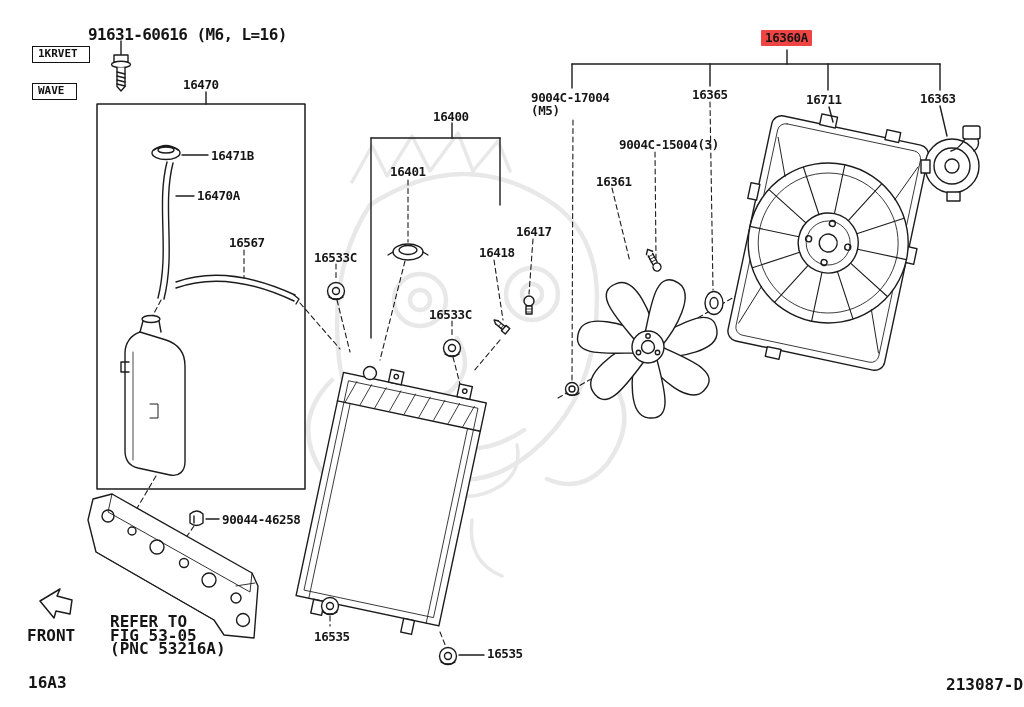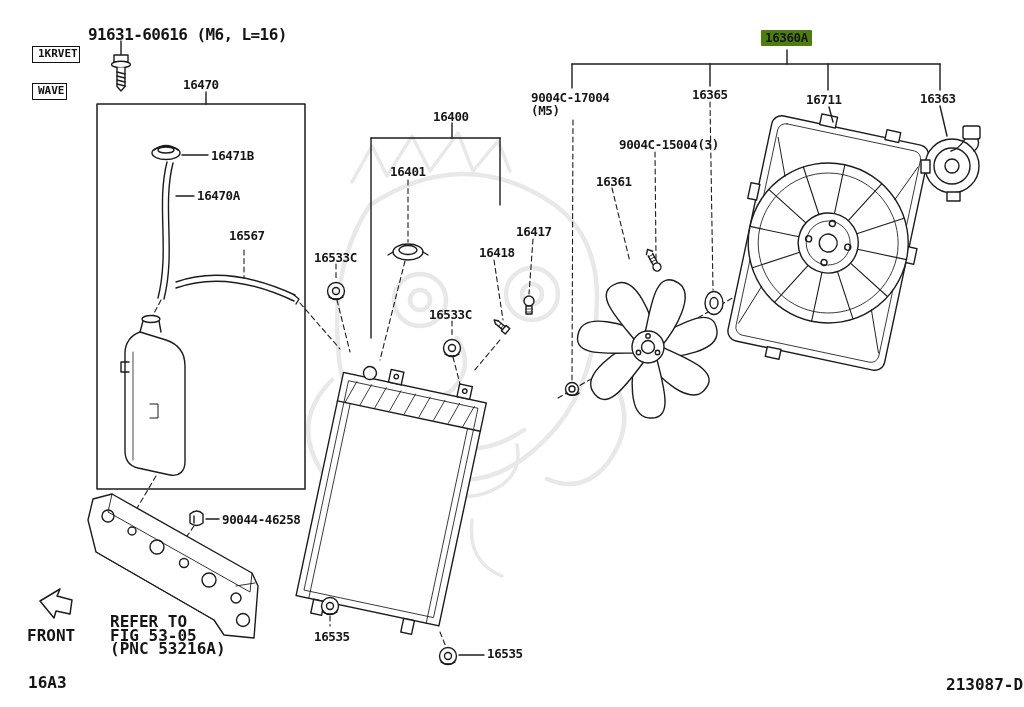--- a/index.html
+++ b/index.html
@@ -2,21 +2,21 @@
 <html><head>
 <meta charset="utf-8">
 <style>
   html,body{margin:0;padding:0;background:#ffffff;}
   #stage{position:relative;width:1024px;height:707px;background:#fff;overflow:hidden;
          font-family:"DejaVu Sans Mono", "Liberation Mono", monospace;}
   #stage svg{position:absolute;left:0;top:0;}
   .lbl{position:absolute;font-weight:bold;font-size:12.5px;letter-spacing:-0.4px;
        color:#151515;white-space:nowrap;line-height:13px;}
   .lbl.small{font-size:16px;letter-spacing:-0.6px;}
-  .stamp{position:absolute;border:1.6px solid #111;padding:1px 1px 2px 5px;
+  .stamp{position:absolute;border:1.6px solid #111;padding:1px 11px 2px 5px;
          font-weight:bold;font-size:11px;color:#111;background:#fff;line-height:12px;}
   .hl{padding:1px 4px 2px 4px;border-radius:1px;}
   .note{position:absolute;font-weight:bold;font-size:16px;line-height:13.5px;color:#151515;white-space:nowrap;}
   .center2{text-align:left;}
 </style>
 </head>
 <body>
 
 <div id="stage">
 
@@ -291,40 +291,40 @@
   </g>
 </svg>
 
 <div class="stamp" style="left:32px;top:46px">1KRVET</div>
 <div class="stamp" style="left:32px;top:83px">WAVE</div>
 
 <div class="lbl small" style="left:88px;top:28px">91631-60616 (M6, L=16)</div>
 <div class="lbl" style="left:183px;top:78px">16470</div>
 <div class="lbl" style="left:211px;top:149px">16471B</div>
 <div class="lbl" style="left:197px;top:189px">16470A</div>
-<div class="lbl" style="left:229px;top:229px">16567</div>
+<div class="lbl" style="left:229px;top:236px">16567</div>
 <div class="lbl" style="left:222px;top:513px">90044-46258</div>
 <div class="lbl" style="left:433px;top:110px">16400</div>
 <div class="lbl" style="left:390px;top:165px">16401</div>
 <div class="lbl" style="left:314px;top:251px">16533C</div>
 <div class="lbl" style="left:429px;top:308px">16533C</div>
 <div class="lbl" style="left:516px;top:225px">16417</div>
 <div class="lbl" style="left:479px;top:246px">16418</div>
 <div class="lbl" style="left:314px;top:630px">16535</div>
 <div class="lbl" style="left:487px;top:647px">16535</div>
 
 <div class="lbl" style="left:531px;top:91px">
   <div>9004C-17004</div>
   <div class="center2">(M5)</div>
 </div>
 
 <div class="lbl" style="left:619px;top:138px">9004C-15004(3)</div>
 <div class="lbl" style="left:596px;top:175px">16361</div>
 <div class="lbl" style="left:692px;top:88px">16365</div>
-<div class="lbl hl" style="left: 761px; top: 30px; background: #4d7c0f;">16360A</div>
+<div class="lbl hl" style="left: 761px; top: 30px; background: #ef4444;">16360A</div>
 <div class="lbl" style="left:806px;top:93px">16711</div>
 <div class="lbl" style="left:920px;top:92px">16363</div>
 
 <div class="note" style="left:27px;top:629px">FRONT</div>
 
 <div class="note" style="left:110px;top:615px">
   <div>REFER TO</div>
   <div>FIG 53-05</div>
   <div>(PNC 53216A)</div>
 </div>

